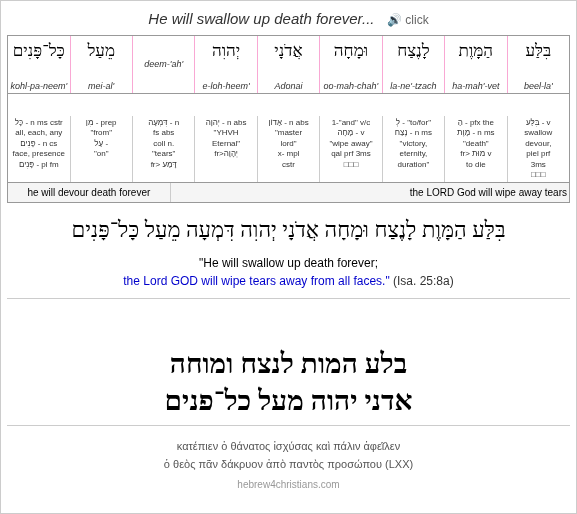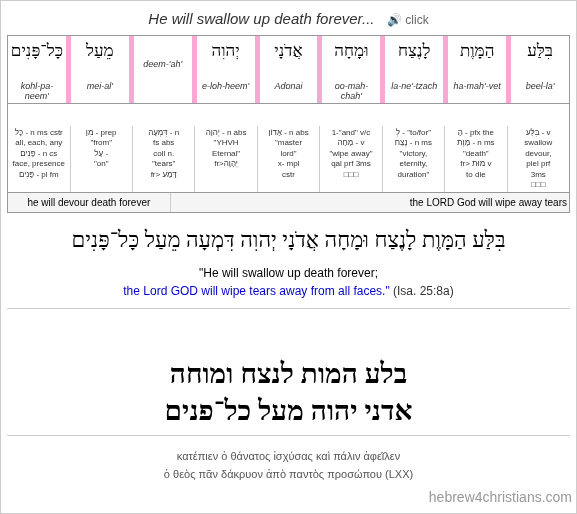--- a/index.html
+++ b/index.html
@@ -36,21 +36,21 @@
     
     .hebrew-words-row {
       display: flex;
       flex-direction: row;
       border-bottom: 1px solid #999;
       background: #fff;
     }
     .word-cell {
       flex: 1;
       text-align: center;
-      border-left: 5px solid #f9a8d4;
+      border-left: 1px solid #f9a8d4;
       padding: 4px 2px 2px;
     }
     .word-cell:last-child { border-left: none; }
 
     .hebrew-top {
       font-size: 17px;
       color: #000;
       font-family: 'Times New Roman', serif;
       direction: rtl;
       line-height: 1.3;
@@ -138,22 +138,22 @@
     .greek-text {
       text-align: center;
       font-size: 11px;
       color: #555;
       padding: 8px 20px 2px;
       line-height: 1.6;
     }
 
     
     .footer {
-      text-align: right;
-      font-size: 14px;
+      text-align: center;
+      font-size: 10px;
       color: #999;
       padding: 4px;
     }
 
     .divider {
       border: none;
       border-top: 1px solid #ccc;
       margin: 4px 6px;
     }
   </style>

